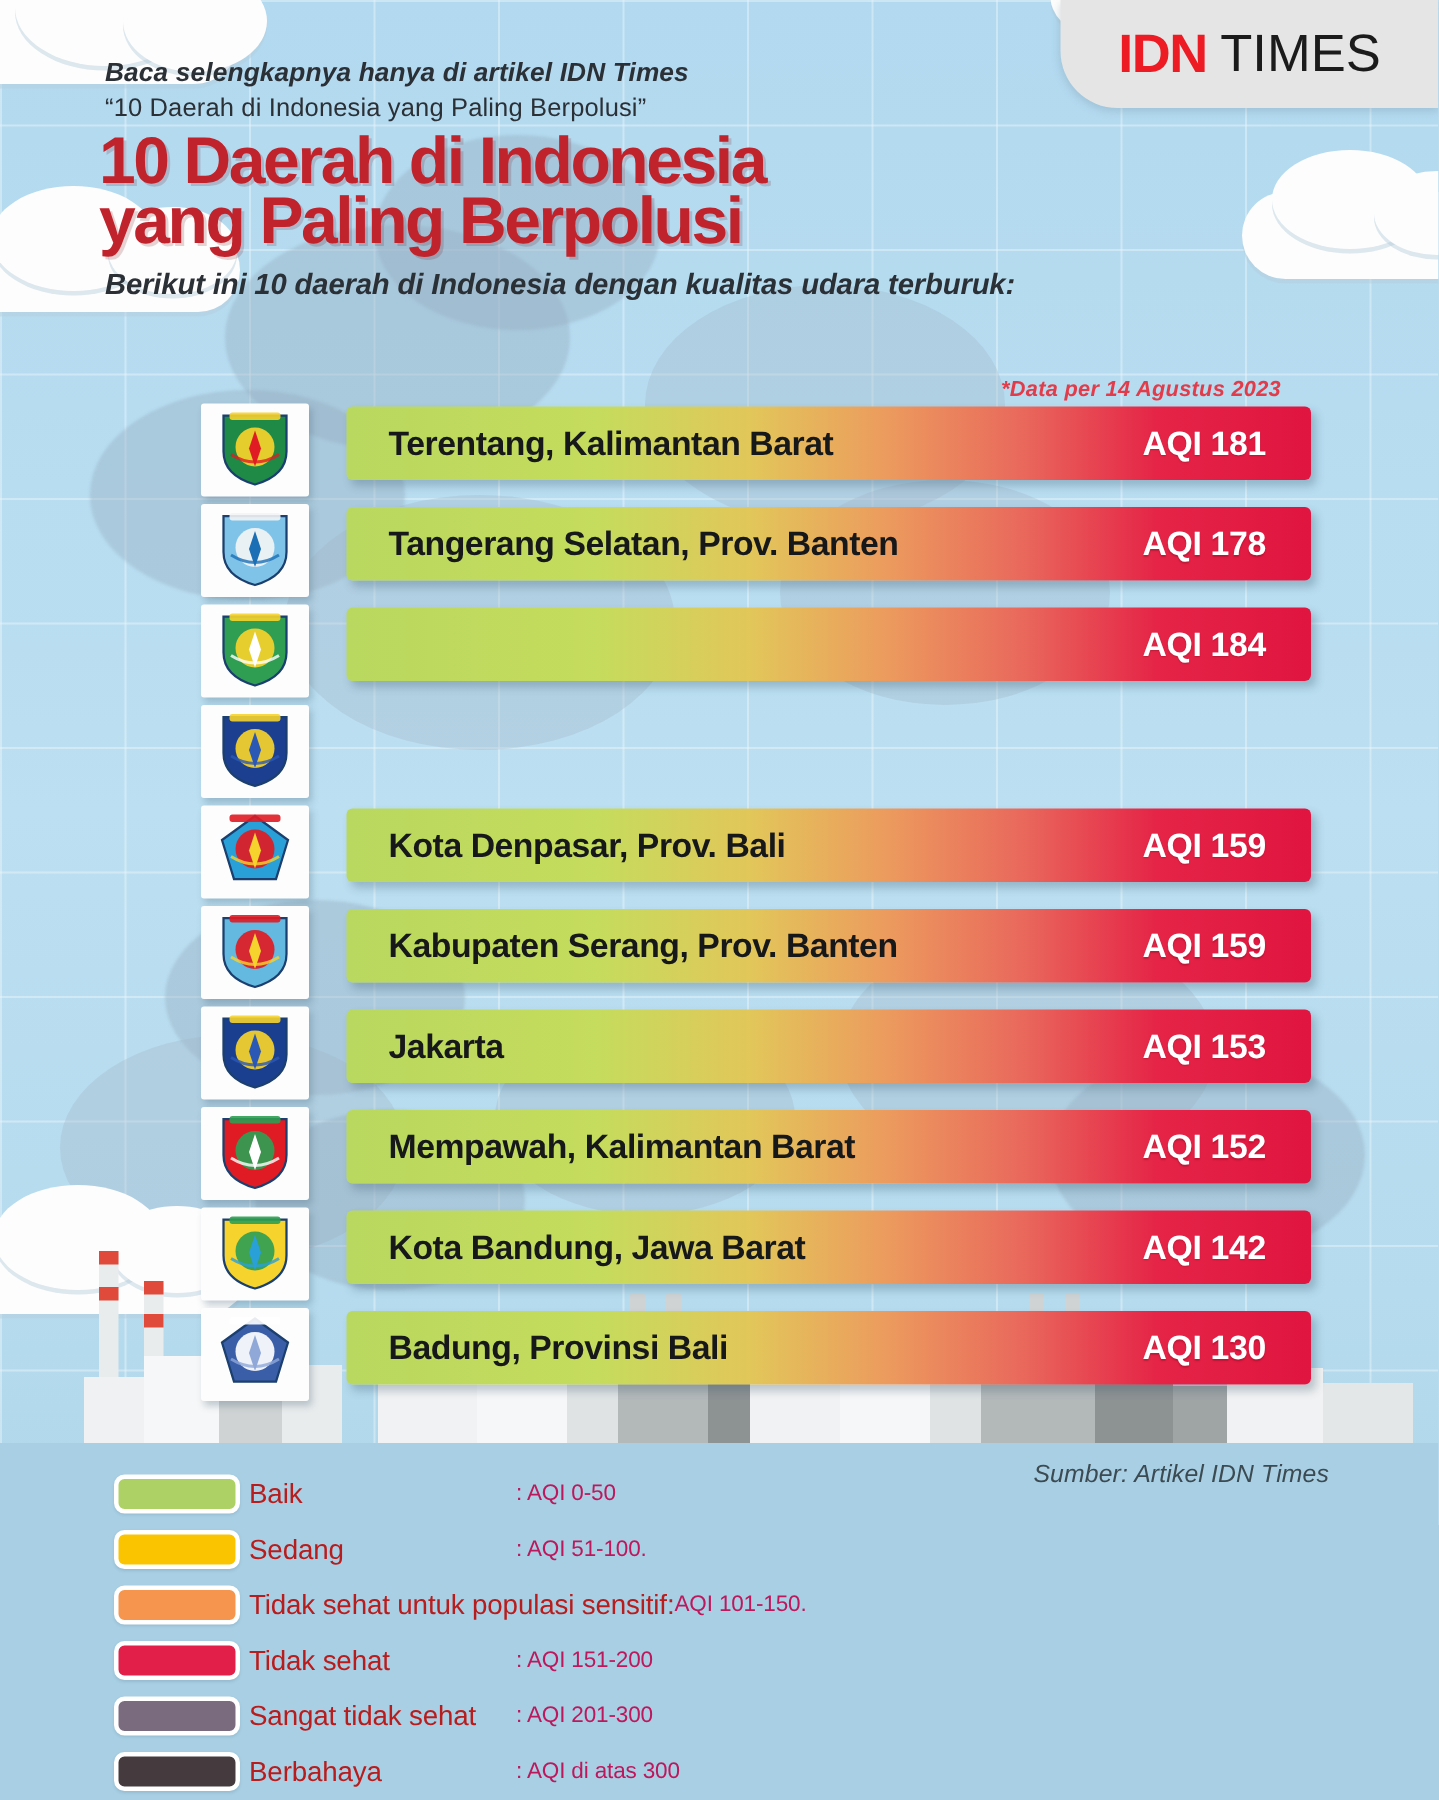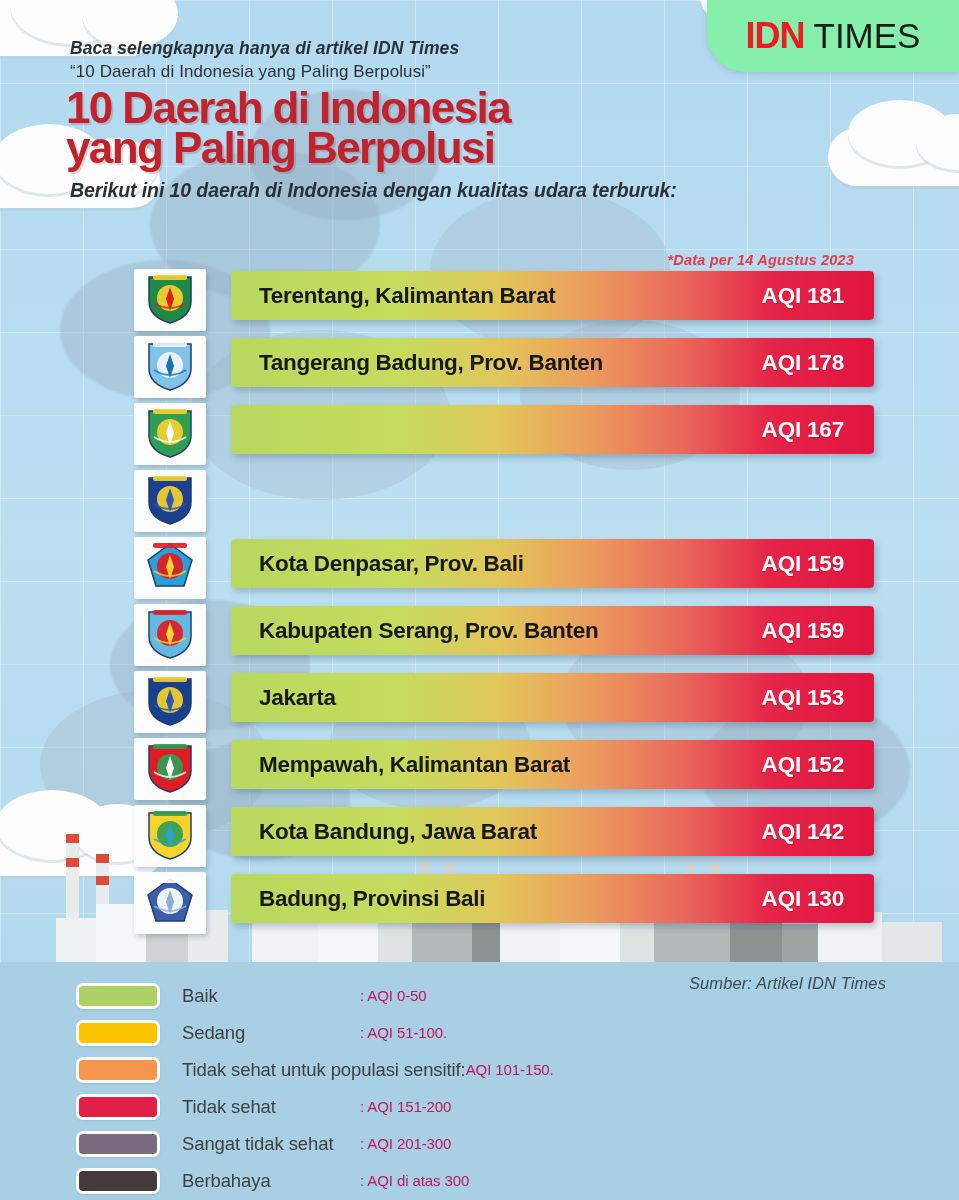--- a/index.html
+++ b/index.html
@@ -28,21 +28,21 @@
   .smoke{position:absolute;border-radius:50%;background:rgba(150,175,193,.42);filter:blur(1px);}
   .smoke2{position:absolute;border-radius:50%;background:rgba(160,183,200,.34);}
 
   
   .cloud{position:absolute;background:#fdfdfd;border-radius:60px;box-shadow:0 3px 0 rgba(180,205,220,.45);}
   .cloud:before,.cloud:after{content:"";position:absolute;background:#fdfdfd;border-radius:50%;}
 
   
   .logo-plate{
     position:absolute;right:0;top:0;width:252px;height:72px;
-    background:#86efac;border-bottom-left-radius:38px;
+    background:#e5e5e5;border-bottom-left-radius:38px;
     box-shadow:0 2px 6px rgba(90,120,140,.25);
     display:flex;align-items:center;justify-content:center;gap:9px;
   }
   .logo-idn{color:#ed1c24;font-weight:bold;font-size:36px;letter-spacing:-1px;font-family:"Liberation Sans",sans-serif;}
   .logo-times{color:#1b1b1b;font-weight:normal;font-size:35px;letter-spacing:0px;}
 
   
   .hdr{position:absolute;left:70px;top:38px;width:660px;}
   .kicker1{
     font-size:17.5px;font-weight:bold;font-style:italic;color:#2b3036;
@@ -110,21 +110,21 @@
     color:#3c4a52;letter-spacing:.1px;
   }
   .legend{position:absolute;left:76px;top:18px;}
   .lrow{display:flex;align-items:center;height:31px;margin-bottom:6px;}
   .swatch{
     width:84px;height:26px;border-radius:7px;border:3px solid #ffffff;
     box-sizing:border-box;flex:none;
     box-shadow:0 1px 2px rgba(70,100,120,.18);
   }
   .lname{
-    margin-left:22px;font-size:18.5px;color:#404040;letter-spacing:-.1px;
+    margin-left:6px;font-size:18.5px;color:#b91c1c;letter-spacing:-.1px;
     white-space:nowrap;
   }
   .lname.w{width:178px;}
   .lval{font-size:15px;color:#be185d;letter-spacing:-.1px;white-space:nowrap;}
 </style>
 </head>
 <body>
 
 <div id="page">
 
@@ -239,36 +239,36 @@
         <div class="emblem">
           <svg width="52" height="54" viewBox="0 0 52 54" aria-hidden="true">
     <path d="M5 4 H47 V28 Q47 44 26 50 Q5 44 5 28 Z" fill="#7fc4e8" stroke="#1b3f6e" stroke-width="1.5"></path>
     <ellipse cx="26" cy="25" rx="13" ry="13" fill="#f2f4f5" opacity=".92"></ellipse>
     <path d="M26 14 L30 26 L26 38 L22 26 Z" fill="#1a6fb5"></path>
     <path d="M10 30 Q26 40 42 30" stroke="#1a6fb5" stroke-width="2" fill="none" opacity=".8"></path>
     <rect x="9" y="2" width="34" height="5" rx="2" fill="#f2f4f5" opacity=".9"></rect>
   </svg>
         </div>
         <div class="bar">
-          <span class="bar-label">Tangerang Badung, Prov. Banten</span>
+          <span class="bar-label">Tangerang Selatan, Prov. Banten</span>
           <span class="bar-aqi">AQI 178</span>
         </div>
       </div>
       <div class="row">
         <div class="emblem">
           <svg width="52" height="54" viewBox="0 0 52 54" aria-hidden="true">
     <path d="M5 4 H47 V28 Q47 44 26 50 Q5 44 5 28 Z" fill="#2f9e52" stroke="#1b3f6e" stroke-width="1.5"></path>
     <ellipse cx="26" cy="25" rx="13" ry="13" fill="#f6d32d" opacity=".92"></ellipse>
     <path d="M26 14 L30 26 L26 38 L22 26 Z" fill="#ffffff"></path>
     <path d="M10 30 Q26 40 42 30" stroke="#ffffff" stroke-width="2" fill="none" opacity=".8"></path>
     <rect x="9" y="2" width="34" height="5" rx="2" fill="#f6d32d" opacity=".9"></rect>
   </svg>
         </div>
         <div class="bar">
-          <span class="bar-aqi">AQI 167</span>
+          <span class="bar-aqi">AQI 184</span>
         </div>
       </div>
       <div class="row">
         <div class="emblem">
           <svg width="52" height="54" viewBox="0 0 52 54" aria-hidden="true">
     <path d="M5 4 H47 V28 Q47 44 26 50 Q5 44 5 28 Z" fill="#1c3f8f" stroke="#1b3f6e" stroke-width="1.5"></path>
     <ellipse cx="26" cy="25" rx="13" ry="13" fill="#f6d32d" opacity=".92"></ellipse>
     <path d="M26 14 L30 26 L26 38 L22 26 Z" fill="#2b57b5"></path>
     <path d="M10 30 Q26 40 42 30" stroke="#2b57b5" stroke-width="2" fill="none" opacity=".8"></path>
     <rect x="9" y="2" width="34" height="5" rx="2" fill="#f6d32d" opacity=".9"></rect>

